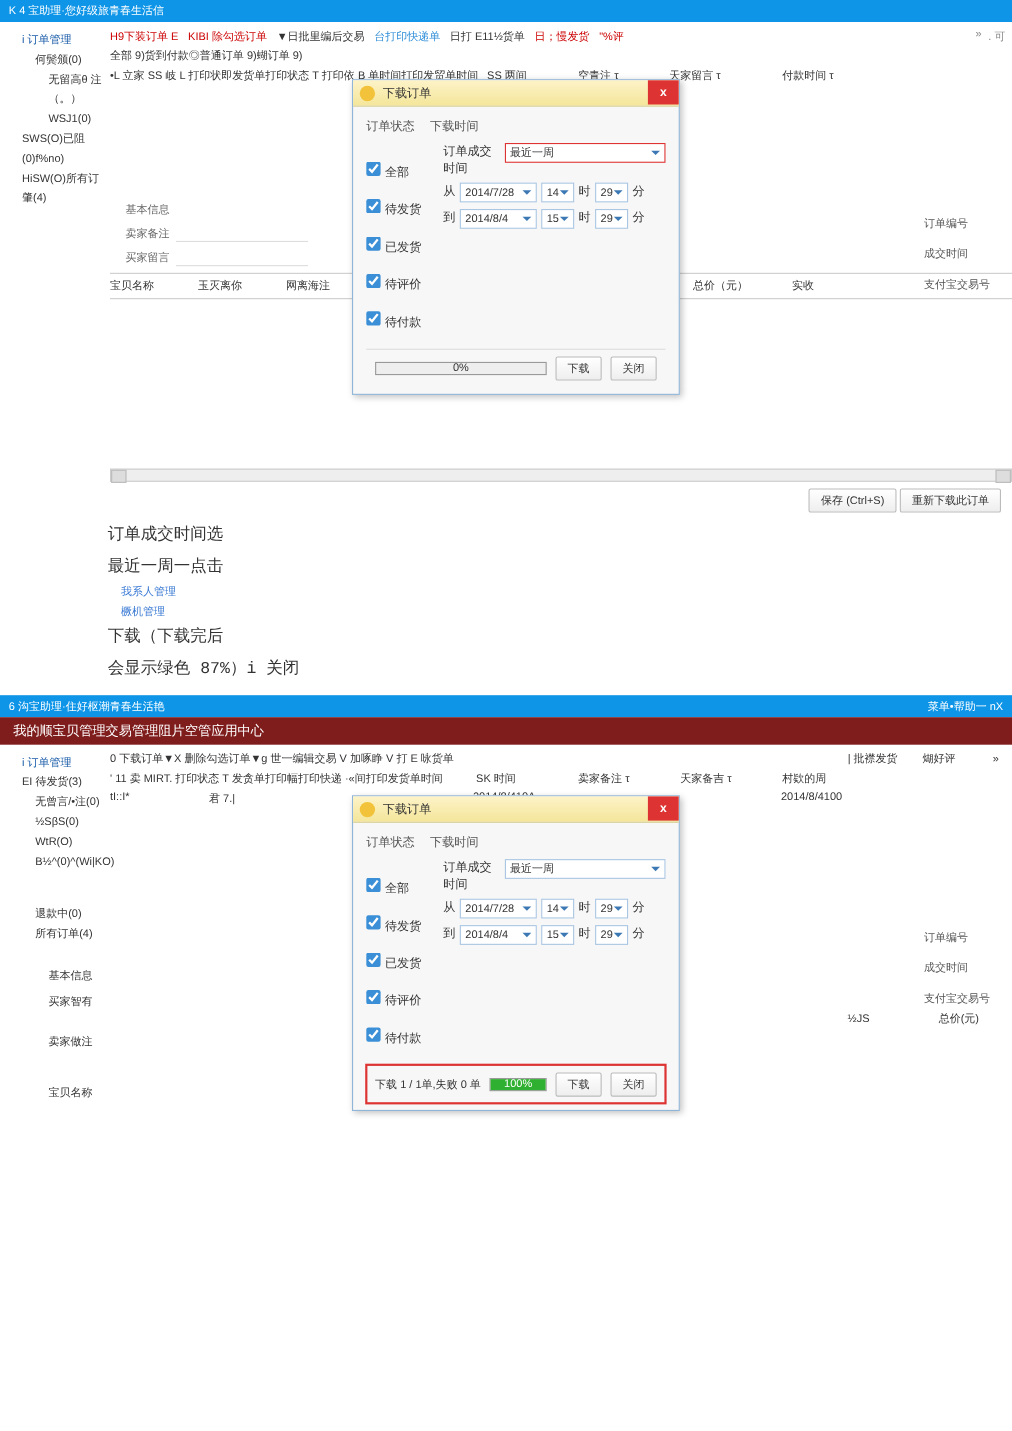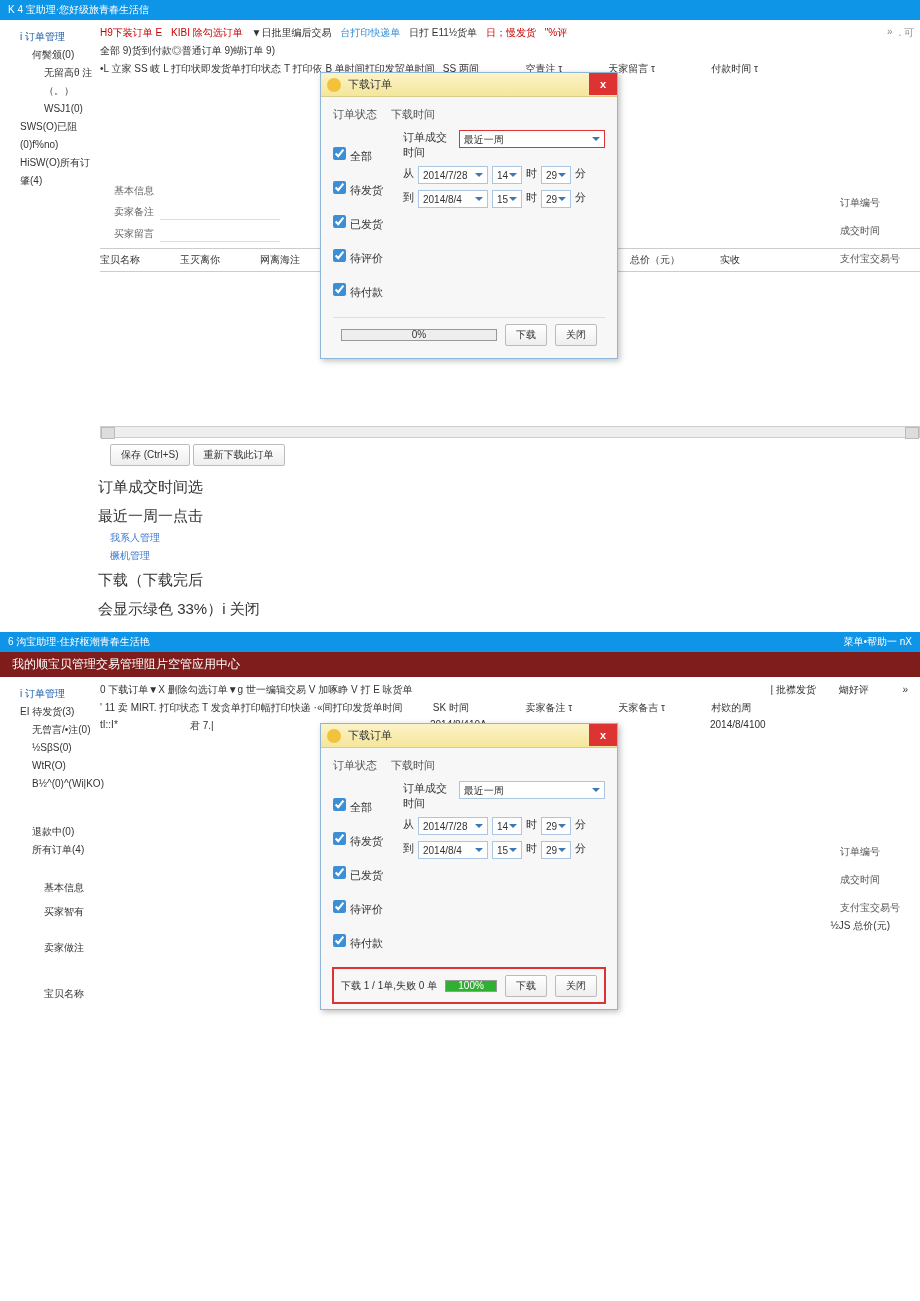--- a/index.html
+++ b/index.html
@@ -23,23 +23,23 @@
 .cols span{display:inline-block}
 .info-row{display:flex;align-items:center;font-size:10px;margin:6px 0}
 .info-row .lbl{width:60px;text-align:right;padding-right:6px;color:#666}
 .info-row .val{border-bottom:1px solid #ddd;height:16px;flex:0 0 120px;margin-right:30px}
 .rlabels{position:absolute;right:20px;top:158px;font-size:10px;color:#555}
 .rlabels div{margin:14px 0}
 .tablehead{border-top:1px solid #ccc;border-bottom:1px solid #ccc;padding:4px 0;font-size:10px;display:flex;gap:40px}
 .scrollbar{height:12px;background:#eee;border:1px solid #ccc;position:relative;margin-top:4px}
 .scrollbar::before,.scrollbar::after{content:"";position:absolute;width:12px;height:10px;background:#ddd;top:0;border:1px solid #bbb}
 .scrollbar::before{left:0}.scrollbar::after{right:0}
-.btnrow{text-align:left;padding:6px 10px}
+.btnrow{text-align:right;padding:6px 10px}
 .btn{display:inline-block;border:1px solid #bbb;background:linear-gradient(#fff,#eee);padding:3px 10px;font-size:10px;border-radius:2px;cursor:pointer}
-.annot{font-family:Liberation Sans, sans-serif;font-size:15px;line-height:1.5;padding:4px 0 2px 98px}
+.annot{font-family:Liberation Mono, monospace;font-size:15px;line-height:1.5;padding:4px 0 2px 98px}
 .annot-sub{font-size:10px;color:#3a7ad4;padding:2px 0 2px 110px}
 
 
 .dialog{position:absolute;width:298px;background:#f7f7f7;border:1px solid #8fb5d8;box-shadow:2px 2px 6px rgba(0,0,0,.25);font-size:11px}
 .dlg-title{background:linear-gradient(#fdf3c8,#f4e69a);padding:4px 6px;position:relative;border-bottom:1px solid #d7cd8f}
 .dlg-title .ico{display:inline-block;width:14px;height:14px;background:#f2c33a;border-radius:50%;vertical-align:middle;margin-right:4px}
 .dlg-close{position:absolute;right:0;top:0;width:28px;height:22px;background:#d33;color:#fff;text-align:center;line-height:22px;font-weight:bold;cursor:pointer}
 .dlg-body{padding:10px 12px 6px 12px}
 .dlg-sec{display:flex;font-size:11px;color:#555;margin-bottom:8px}
 .dlg-sec .l{width:58px}
@@ -193,21 +193,21 @@
 
     </div>
   </div>
 </div>
 
 <div class="annot">订单成交时间选</div>
 <div class="annot">最近一周一点击</div>
 <div class="annot-sub">我系人管理</div>
 <div class="annot-sub">橛机管理</div>
 <div class="annot">下载（下载完后</div>
-<div class="annot">会显示绿色 33%）i 关闭</div>
+<div class="annot">会显示绿色 87%）i 关闭</div>
 
 <div class="sec2">
   <div class="titlebar">
     <span>6 沟宝助理·住好枢潮青春生活艳</span>
     <span class="helplink">菜单•帮助一 nX</span>
   </div>
   <div class="nav2">我的顺宝贝管理交易管理阻片空管应用中心</div>
   <div class="content">
     <div class="sidebar">
       <div class="hdr">i 订单管理</div>
@@ -253,21 +253,21 @@
         <span style="width:180px"></span>
         <span>2014/8/4100</span>
       </div>
 
       <div class="rlabels" style="top:150px">
         <div>订单编号</div>
         <div>成交时间</div>
         <div>支付宝交易号</div>
       </div>
       <div style="position:absolute;right:30px;top:238px;font-size:10px">
-        <span style="">½JS</span>
+        <span style="margin-right:60px">½JS</span>
         <span>总价(元)</span>
       </div>
 
       <div id="dlg2" class="dialog">
         <div class="dlg-title">
           <span class="ico"></span>
           <span>下载订单</span>
           <div class="dlg-close">x</div>
         </div>
         <div class="dlg-body">

